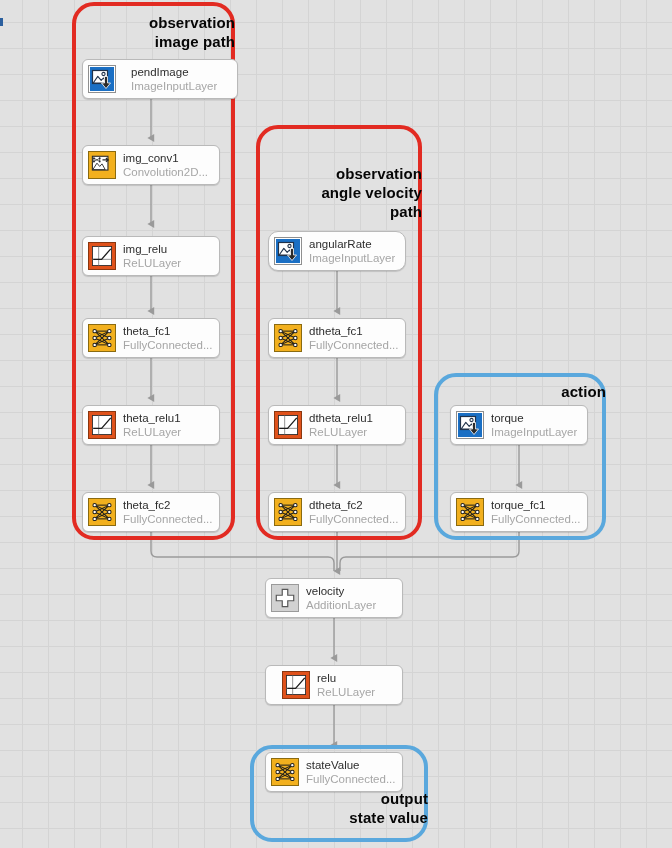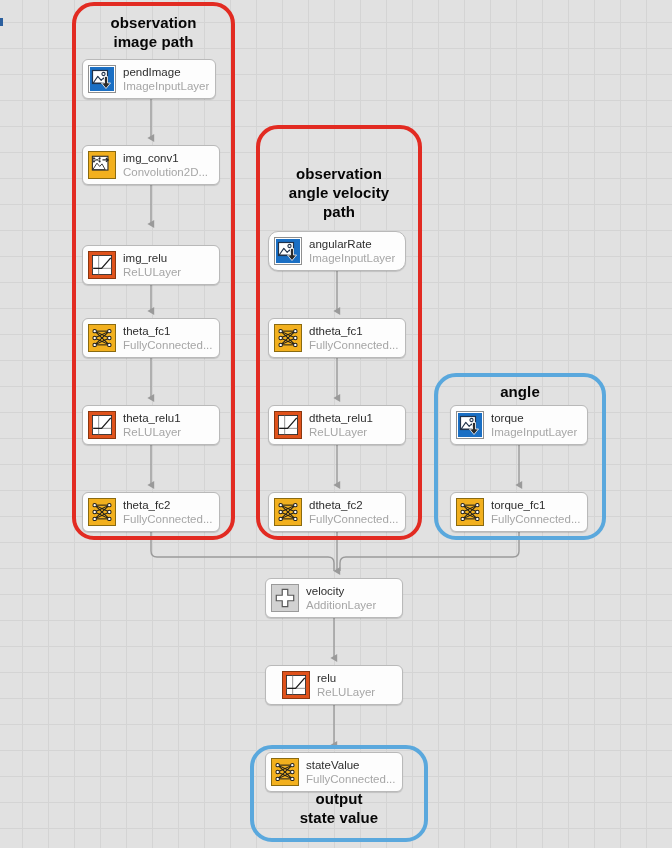--- a/index.html
+++ b/index.html
@@ -39,21 +39,21 @@
     background: transparent;
   }
   .group-box.red {
     border: 4px solid #e22b22;
   }
   .group-box.blue {
     border: 4px solid #5aa8dd;
   }
   .group-label {
     position: absolute;
-    text-align: center;
+    text-align: right;
     font-weight: bold;
     font-size: 15px;
     line-height: 19px;
     color: #060606;
     letter-spacing: 0.1px;
     white-space: pre-line;
   }
 
   
   .conn-svg {
@@ -170,28 +170,28 @@
 
   <div id="groups-host">
       <div class="group-box red" style="left: 72px; top: 2px; width: 163px; height: 538px;"></div>
       <div class="group-label" style="left: 72px; top: 13px; width: 163px;">observation
 image path</div>
       <div class="group-box red" style="left: 256px; top: 125px; width: 166px; height: 415px;"></div>
       <div class="group-label" style="left: 256px; top: 164px; width: 166px;">observation
 angle velocity
 path</div>
       <div class="group-box blue" style="left: 434px; top: 373px; width: 172px; height: 167px;"></div>
-      <div class="group-label" style="left: 434px; top: 382px; width: 172px;">angle</div>
+      <div class="group-label" style="left: 434px; top: 382px; width: 172px;">action</div>
       <div class="group-box blue" style="left: 250px; top: 745px; width: 178px; height: 97px;"></div>
       <div class="group-label" style="left: 250px; top: 789px; width: 178px;">output
 state value</div>
     </div>
 
   <div id="layers-host">
-      <div class="layer" style="left: 82px; top: 59px; width: 134px;">
+      <div class="layer" style="left: 82px; top: 59px; width: 156px; gap: 8px;">
         <div class="ico image-input">
           <svg viewBox="0 0 24 24">
             <rect x="0" y="0" width="24" height="24" fill="#1a6fc4"></rect>
             <rect x="2.5" y="3.5" width="15" height="13" fill="#ffffff" stroke="#20324a" stroke-width="1.2"></rect>
             <circle cx="13.5" cy="7" r="1.6" fill="none" stroke="#20324a" stroke-width="1.1"></circle>
             <path d="M3.2,16 L7.8,9.4 L11.2,13.4 L13.4,11 L16.8,16 Z" fill="#ffffff" stroke="#20324a" stroke-width="1.1" stroke-linejoin="round"></path>
             <path d="M17.5,9.5 L17.5,16 L20.5,16 L16,21.5 L11.5,16 L14.5,16 L14.5,9.5 Z" fill="#2b2b2b" stroke="#ffffff" stroke-width="0.8"></path>
           </svg>
         </div>
         <div class="txt">
@@ -216,21 +216,21 @@
             <circle cx="3.2" cy="8.2" r="1" fill="#2b2b2b"></circle>
             <circle cx="9.5" cy="8.2" r="1" fill="#2b2b2b"></circle>
             <path d="M12.5,6.5 L18.5,6.5 M16.3,4.4 L18.8,6.5 L16.3,8.6" fill="none" stroke="#2b2b2b" stroke-width="1.4"></path>
           </svg>
         </div>
         <div class="txt">
           <div class="nm">img_conv1</div>
           <div class="ty">Convolution2D...</div>
         </div>
       </div>
-      <div class="layer" style="left: 82px; top: 245px; width: 138px;">
+      <div class="layer" style="left: 82px; top: 236px; width: 138px;">
         <div class="ico relu">
           <svg viewBox="0 0 24 24">
             <rect x="0.5" y="0.5" width="23" height="23" fill="#ffffff" stroke="#2b2b2b" stroke-width="1.1"></rect>
             <path d="M0.5,16 L23.5,16" stroke="#6f6f6f" stroke-width="0.9"></path>
             <path d="M8,0.5 L8,23.5" stroke="#6f6f6f" stroke-width="0.9"></path>
             <path d="M1.5,16 L11.5,16 L22.5,3.5" fill="none" stroke="#1c1c1c" stroke-width="1.6"></path>
           </svg>
         </div>
         <div class="txt">
           <div class="nm">img_relu</div>

